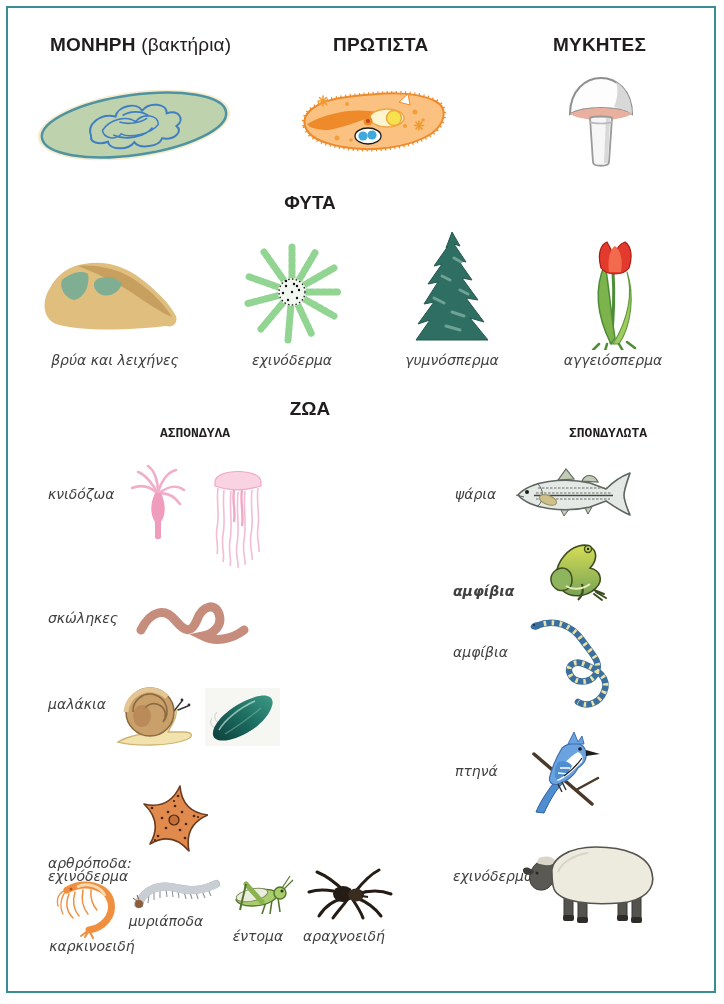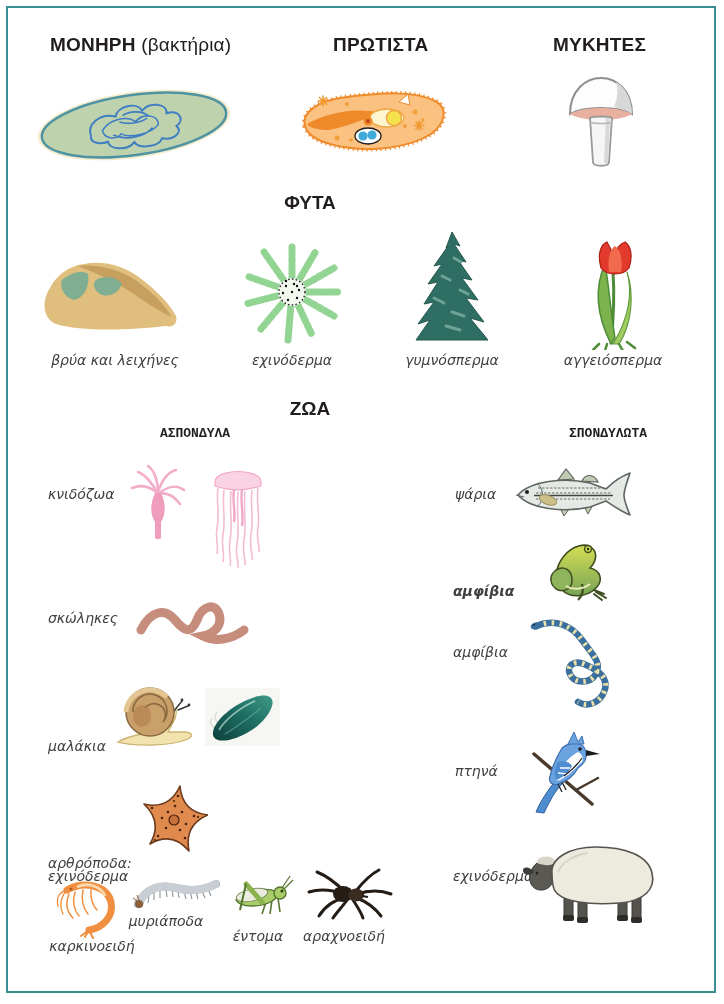--- a/index.html
+++ b/index.html
@@ -166,21 +166,21 @@
       <path d="M22,28 C20,40 24,50 22,60"></path>
         <path d="M30,28 C28,40 32,52 30,64"></path>
     </g>
   </svg>
 
   <div class="abs lbl" style="left:48px;top:610px;">σκώληκες</div>
   <svg class="abs" style="left:135px;top:596px;" width="115" height="52" viewBox="0 0 115 52">
     <path d="M6,34 C16,14 30,12 40,24 C50,36 56,38 62,24 C67,10 80,6 84,18 C88,30 78,38 68,40 C80,46 96,44 109,34" fill="none" stroke="#c68d7d" stroke-width="9" stroke-linecap="round"></path>
   </svg>
 
-  <div class="abs lbl" style="left:48px;top:738px;font-style:italic;">μαλάκια</div>
+  <div class="abs lbl" style="left:48px;top:696px;font-style:italic;">μαλάκια</div>
   <svg class="abs" style="left:112px;top:680px;" width="95" height="70" viewBox="0 0 95 70">
     <path d="M6,62 C20,66 58,67 76,59 C82,56 80,52 72,52 L56,52 C60,44 66,36 64,30 C60,27 52,36 48,52 C32,53 16,56 6,62 Z" fill="#f2e3ae" stroke="#cdb473" stroke-width="1.3"></path>
     <path d="M62,31 L70,21 M66,30 L76,26" stroke="#333" stroke-width="1.4" stroke-linecap="round"></path>
     <circle cx="70" cy="20" r="1.4" fill="#333"></circle>
       <circle cx="77" cy="25" r="1.4" fill="#333"></circle>
     <circle cx="38" cy="32" r="24" fill="#c99f6a" stroke="#8a6a40" stroke-width="1.5"></circle>
     <path d="M38,32 m-24,0 a24,24 0 0 1 41,-15" fill="none" stroke="#e3c693" stroke-width="5"></path>
     <path d="M38,32 m-17,0 a17,17 0 1 1 30,10 a11,11 0 1 0 -18,-14" fill="none" stroke="#8a6a40" stroke-width="1.6"></path>
     <ellipse cx="30" cy="36" rx="9" ry="11" fill="#b07f4e" opacity=".6"></ellipse>
   </svg>

